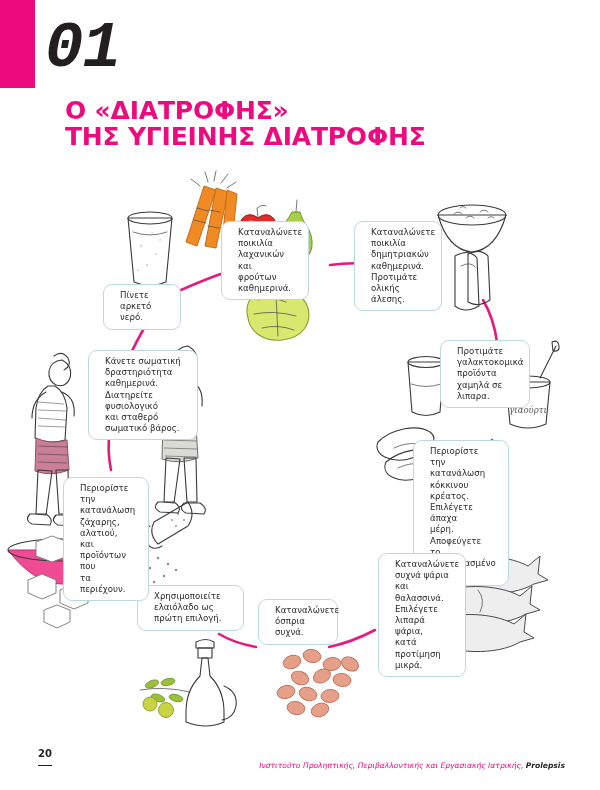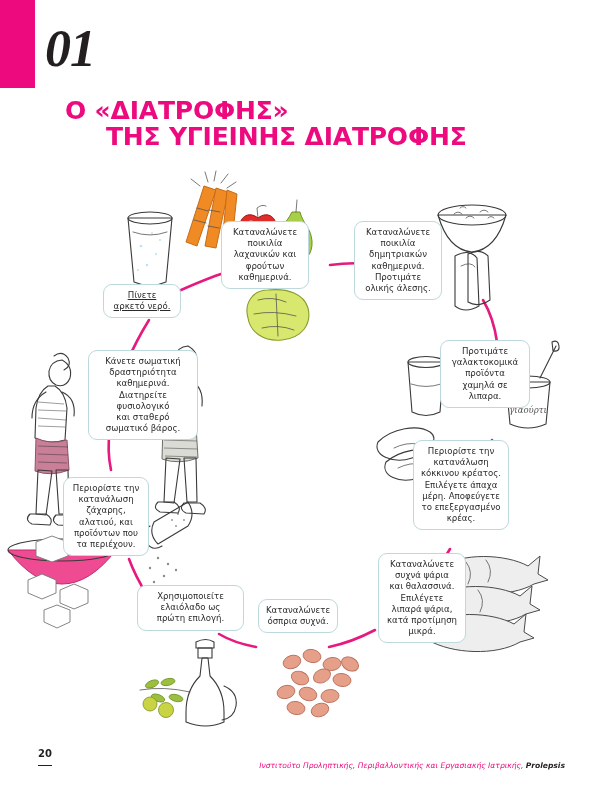--- a/index.html
+++ b/index.html
@@ -11,48 +11,47 @@
   }
   #page { position: relative; width: 600px; height: 790px; background: #fff; }
 
   
   .pink-bar {
     position: absolute; left: 0; top: 0; width: 35px; height: 88px;
     background: #ec0a7e;
   }
   .chapter-num {
     position: absolute; left: 45px; top: 10px;
-    font-family: Liberation Serif, serif;
+    font-family: Liberation Mono, monospace;
     font-style: italic; font-weight: 700;
-    font-size: 52px; line-height: 78px; color: #231f20;
+    font-size: 64px; line-height: 78px; color: #231f20;
     letter-spacing: -1px;
   }
   .title {
     position: absolute; left: 65px; top: 98px; width: 500px;
     color: #ec0a7e; font-weight: 700; font-size: 25px;
     line-height: 26px; letter-spacing: -0.2px;
   }
-  .title .l2 { display: block; margin-left: 41px; }
+  .title .l2 { display: block; }
 
   
   #diagram { position: absolute; left: 0; top: 170px; width: 600px; height: 560px; }
   #arcs { position: absolute; left: 0; top: 0; width: 600px; height: 560px; }
   #illus { position: absolute; left: 0; top: 0; width: 600px; height: 560px; }
 
   
   .box {
     position: absolute;
     background: #ffffff;
     border: 1px solid #bcd9dd;
     border-radius: 9px;
     color: #2b2b2b;
     font-size: 8.6px;
     line-height: 11.2px;
-    text-align: center;
-    padding: 5px 6px;
+    padding: 5px 16px;
     box-shadow: 0 0 0 0 rgba(0,0,0,0);
     z-index: 5;
   }
 
   
   .footer-page {
     position: absolute; left: 38px; top: 748px;
     font-size: 10px; color: #231f20; font-weight: 600;
     border-bottom: 1.4px solid #231f20; padding-bottom: 6px;
   }
@@ -286,21 +285,21 @@
         <g class="ln" fill="#ffffff">
           <path d="M166,288 l-2,44 l10,1 l6,-44 Z"></path>
           <path d="M184,288 l3,44 l10,0 l-1,-44 Z"></path>
           <path d="M158,332 q-6,6 2,10 l18,1 q4,-6 -4,-11 Z"></path>
           <path d="M184,333 q-6,6 2,10 l18,1 q4,-6 -4,-11 Z"></path>
           <path d="M174,210 q-14,8 -13,28 M190,210 q14,7 12,26"></path>
         </g>
       </g>
     </svg>
 
-    <div class="box" style="left:103px; top:114px; width:78px;text-decoration:underline;">Πίνετε<br>αρκετό νερό.</div>
+    <div class="box" style="left:103px; top:114px; width:78px;">Πίνετε<br>αρκετό νερό.</div>
 
     <div class="box" style="left:221px; top:51px; width:88px;">Καταναλώνετε<br>ποικιλία<br>λαχανικών και<br>φρούτων<br>καθημερινά.</div>
 
     <div class="box" style="left:354px; top:51px; width:88px;">Καταναλώνετε<br>ποικιλία<br>δημητριακών<br>καθημερινά.<br>Προτιμάτε<br>ολικής άλεσης.</div>
 
     <div class="box" style="left:440px; top:170px; width:90px;">Προτιμάτε<br>γαλακτοκομικά<br>προϊόντα<br>χαμηλά σε<br>λιπαρα.</div>
 
     <div class="box" style="left:413px; top:270px; width:96px;">Περιορίστε την<br>κατανάλωση<br>κόκκινου κρέατος.<br>Επιλέγετε άπαχα<br>μέρη. Αποφεύγετε<br>το επεξεργασμένο<br>κρέας.</div>
 
     <div class="box" style="left:378px; top:383px; width:88px;">Καταναλώνετε<br>συχνά ψάρια<br>και θαλασσινά.<br>Επιλέγετε<br>λιπαρά ψάρια,<br>κατά προτίμηση<br>μικρά.</div>

